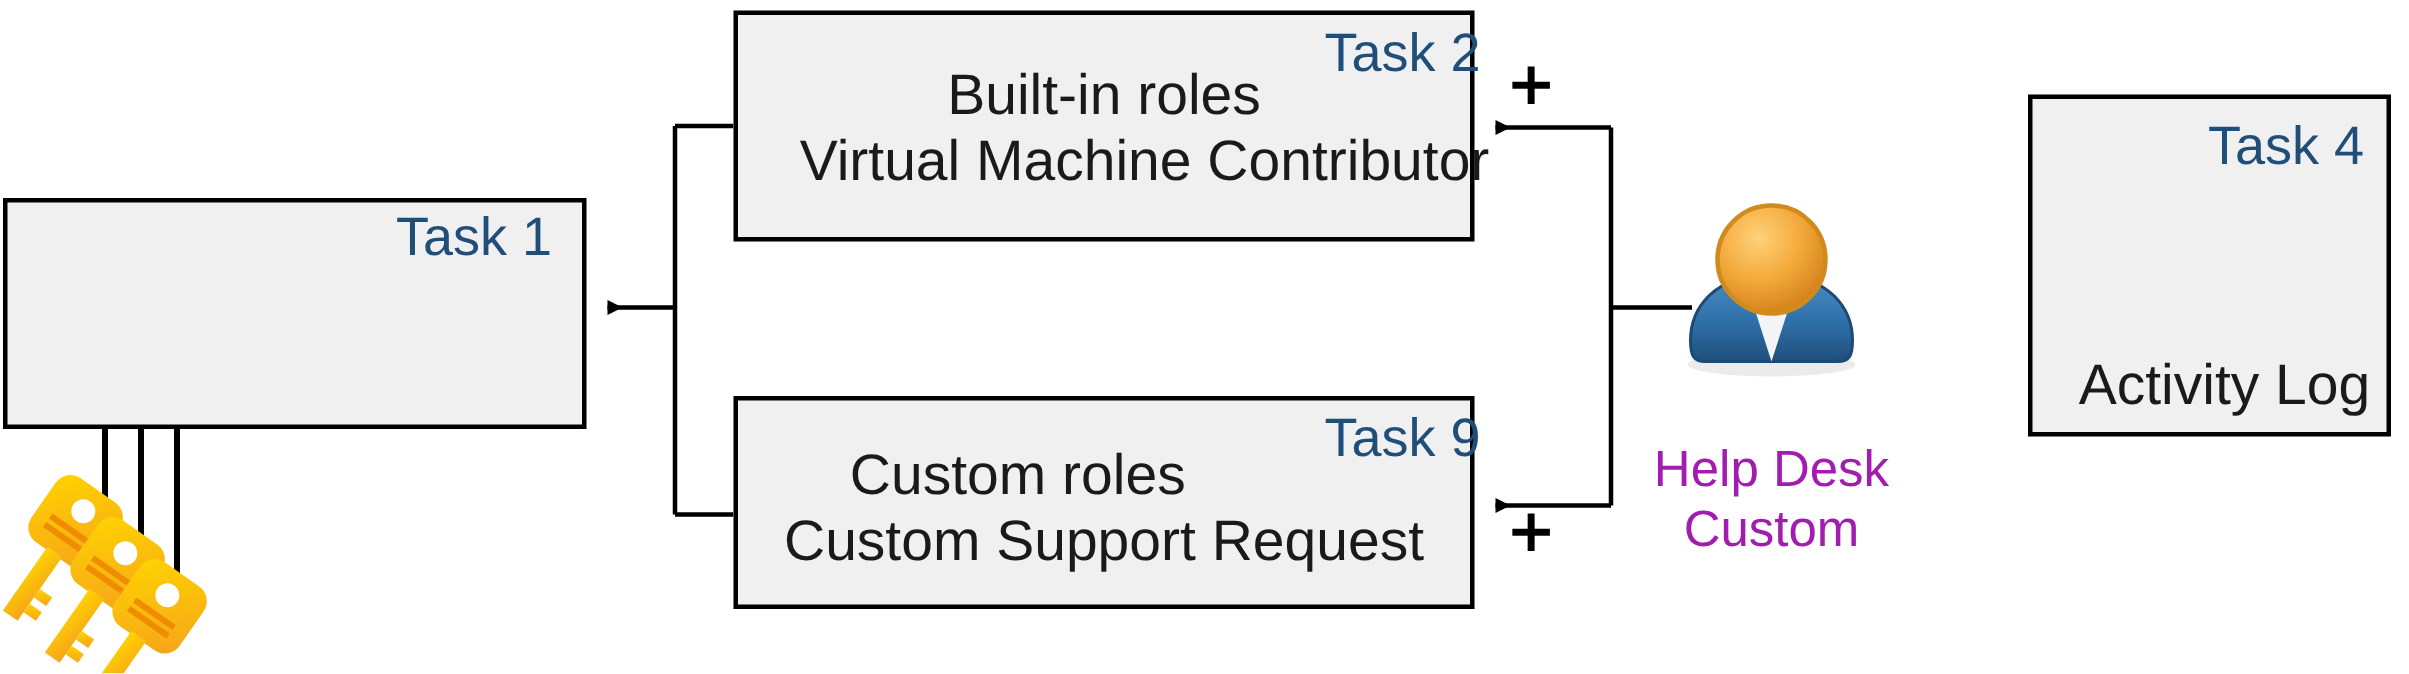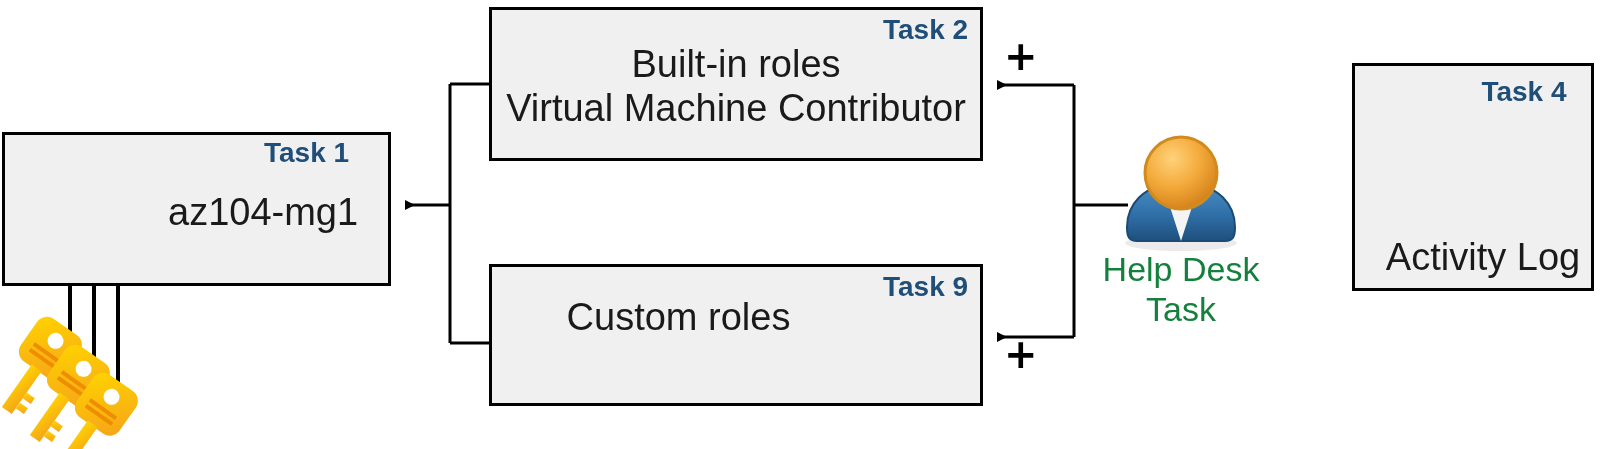--- a/index.html
+++ b/index.html
@@ -17,40 +17,41 @@
   }
   .box {
     position: absolute;
     box-sizing: border-box;
     background: #f0f0f0;
     border: 3px solid #000000;
   }
   .task-tag {
     position: absolute;
     color: #1f4e79;
-    font-weight: bold;
-    font-size: 28px;
+    font-weight: normal;
+    font-size: 36px;
     letter-spacing: 0px;
     white-space: nowrap;
   }
   .box-text {
     position: absolute;
     color: #1a1a1a;
     font-size: 38px;
     line-height: 1.22;
     text-align: center;
     white-space: nowrap;
   }
   .plain-label {
     position: absolute;
-    color: #15803d;
+    color: #a21caf;
     font-size: 34px;
     line-height: 1.15;
     text-align: center;
     white-space: nowrap;
+    margin-top: 44px;
   }
   .plus {
     position: absolute;
     color: #000000;
     font-weight: bold;
     font-size: 40px;
     line-height: 1;
     font-family: "DejaVu Sans", sans-serif;
   }
   svg.overlay {
@@ -185,34 +186,34 @@
       <path d="M0,0 L-13.7,-37.6 A40,40 0 0,1 3,-39.9 Z" fill="#2cc0e8"></path>
       <path d="M0,0 L3,-39.9 A40,40 0 0,1 24,-32 Z" fill="#2ab6d8" transform="rotate(4)"></path>
       <path d="M0,0 L24,-32 A40,40 0 0,1 40,-2 Z" fill="#28aecd" transform="rotate(8)"></path>
       <line x1="0" y1="0" x2="34" y2="-22" stroke="#e8403a" stroke-width="7" stroke-linecap="round"></line>
       <circle cx="0" cy="0" r="11" fill="#4a4a4a"></circle>
     </g>
   </svg>
 
   <div class="box" style="left:2px; top:132px; width:389px; height:154px;"></div>
   <div class="task-tag" style="left:264px; top:137px;">Task 1</div>
-  <div class="box-text" style="left:168px; top:189px;">az104-mg1</div>
 
   <div class="box" style="left:489px; top:7px; width:494px; height:154px;"></div>
   <div class="task-tag" style="left:883px; top:14px;">Task 2</div>
   <div class="box-text" style="left:489px; top:41px; width:494px;">Built-in roles</div>
-  <div class="box-text" style="left:489px; top:85px; width:494px;">Virtual Machine Contributor</div>
+  <div class="box-text" style="left:489px; top:85px; width:494px;padding-left:27px;">Virtual Machine Contributor</div>
 
   <div class="box" style="left:489px; top:264px; width:494px; height:142px;"></div>
   <div class="task-tag" style="left:883px; top:271px;">Task 9</div>
   <div class="box-text" style="left:477px; top:294px; width:403px;">Custom roles</div>
+  <div class="box-text" style="left:489px; top:338px; width:494px;">Custom Support Request</div>
 
   <div class="box" style="left:1352px; top:63px; width:242px; height:228px;"></div>
   <div class="task-tag" style="left:1352px; top:76px; width:280px; text-align:center;margin-left:32px;">Task 4</div>
   <div class="box-text" style="left:1384px; top:234px; width:198px;">Activity Log</div>
 
   <div class="plain-label" style="left:1091px; top:250px; width:180px;">Help Desk</div>
-  <div class="plain-label" style="left:1091px; top:290px; width:180px;">Task</div>
+  <div class="plain-label" style="left:1091px; top:290px; width:180px;">Custom</div>
 
   <div class="plus" style="left:1004px; top:36px;">+</div>
   <div class="plus" style="left:1004px; top:334px;">+</div>
 
 </div>
 
 </body></html>

